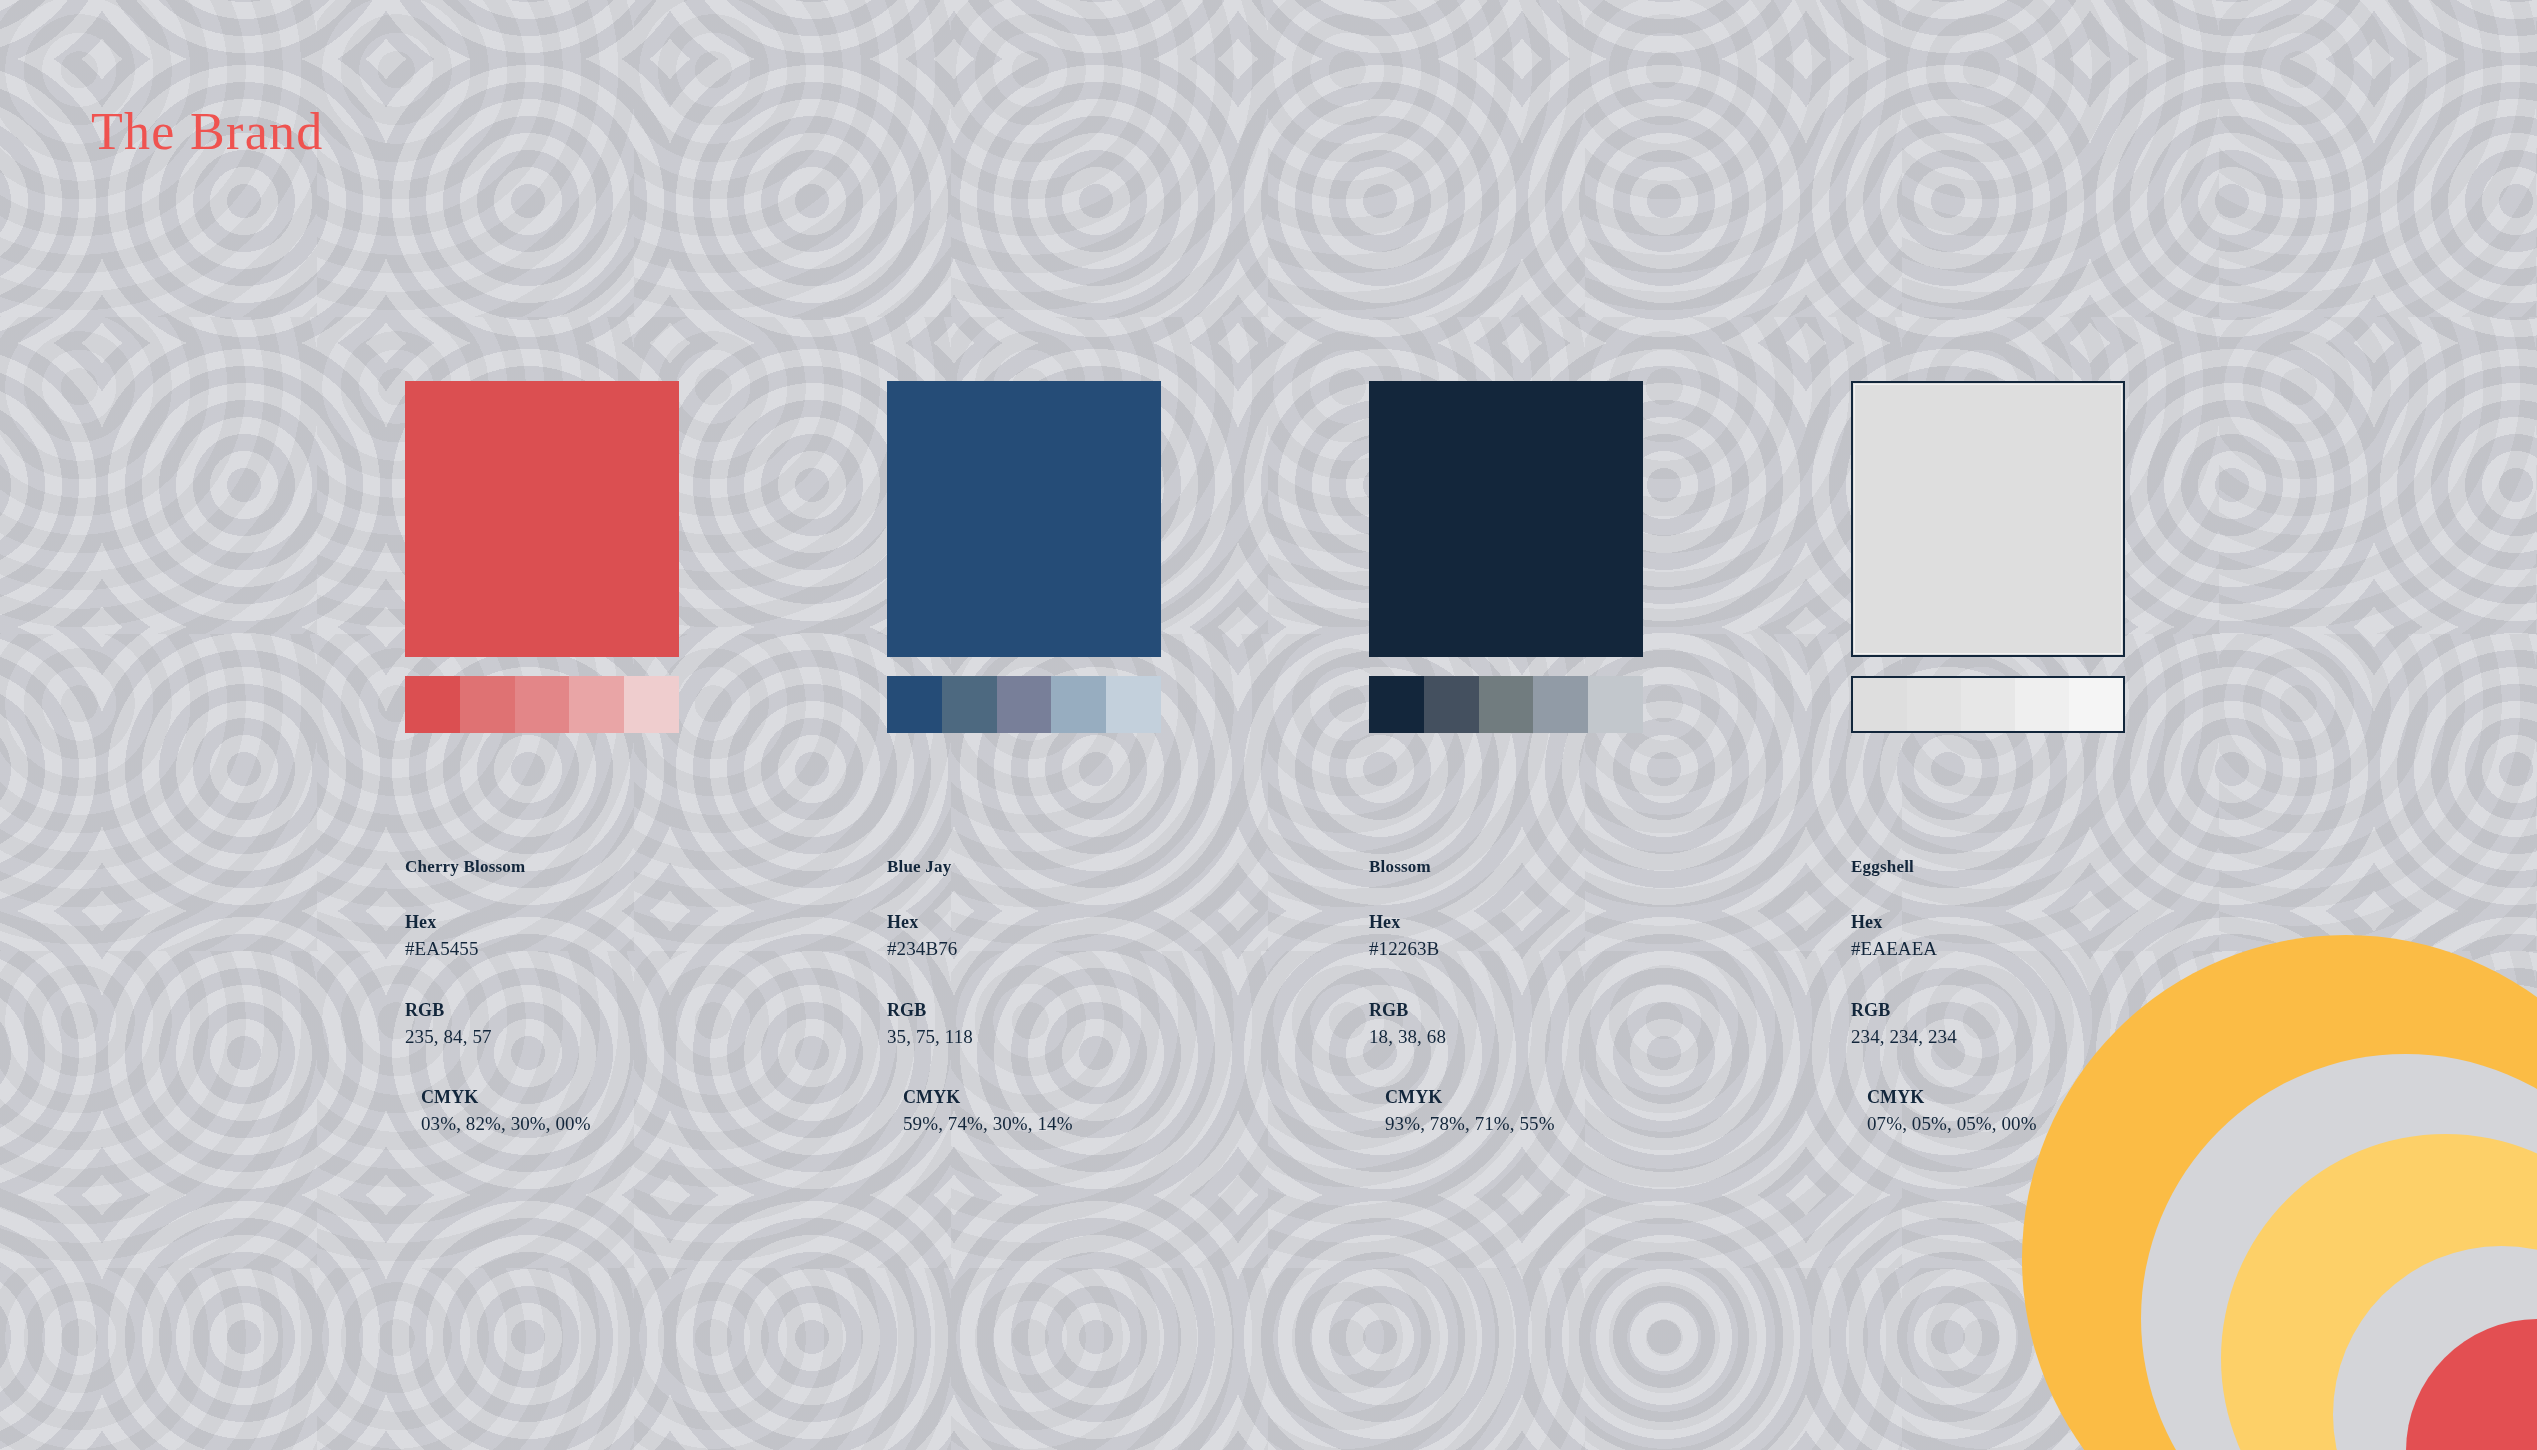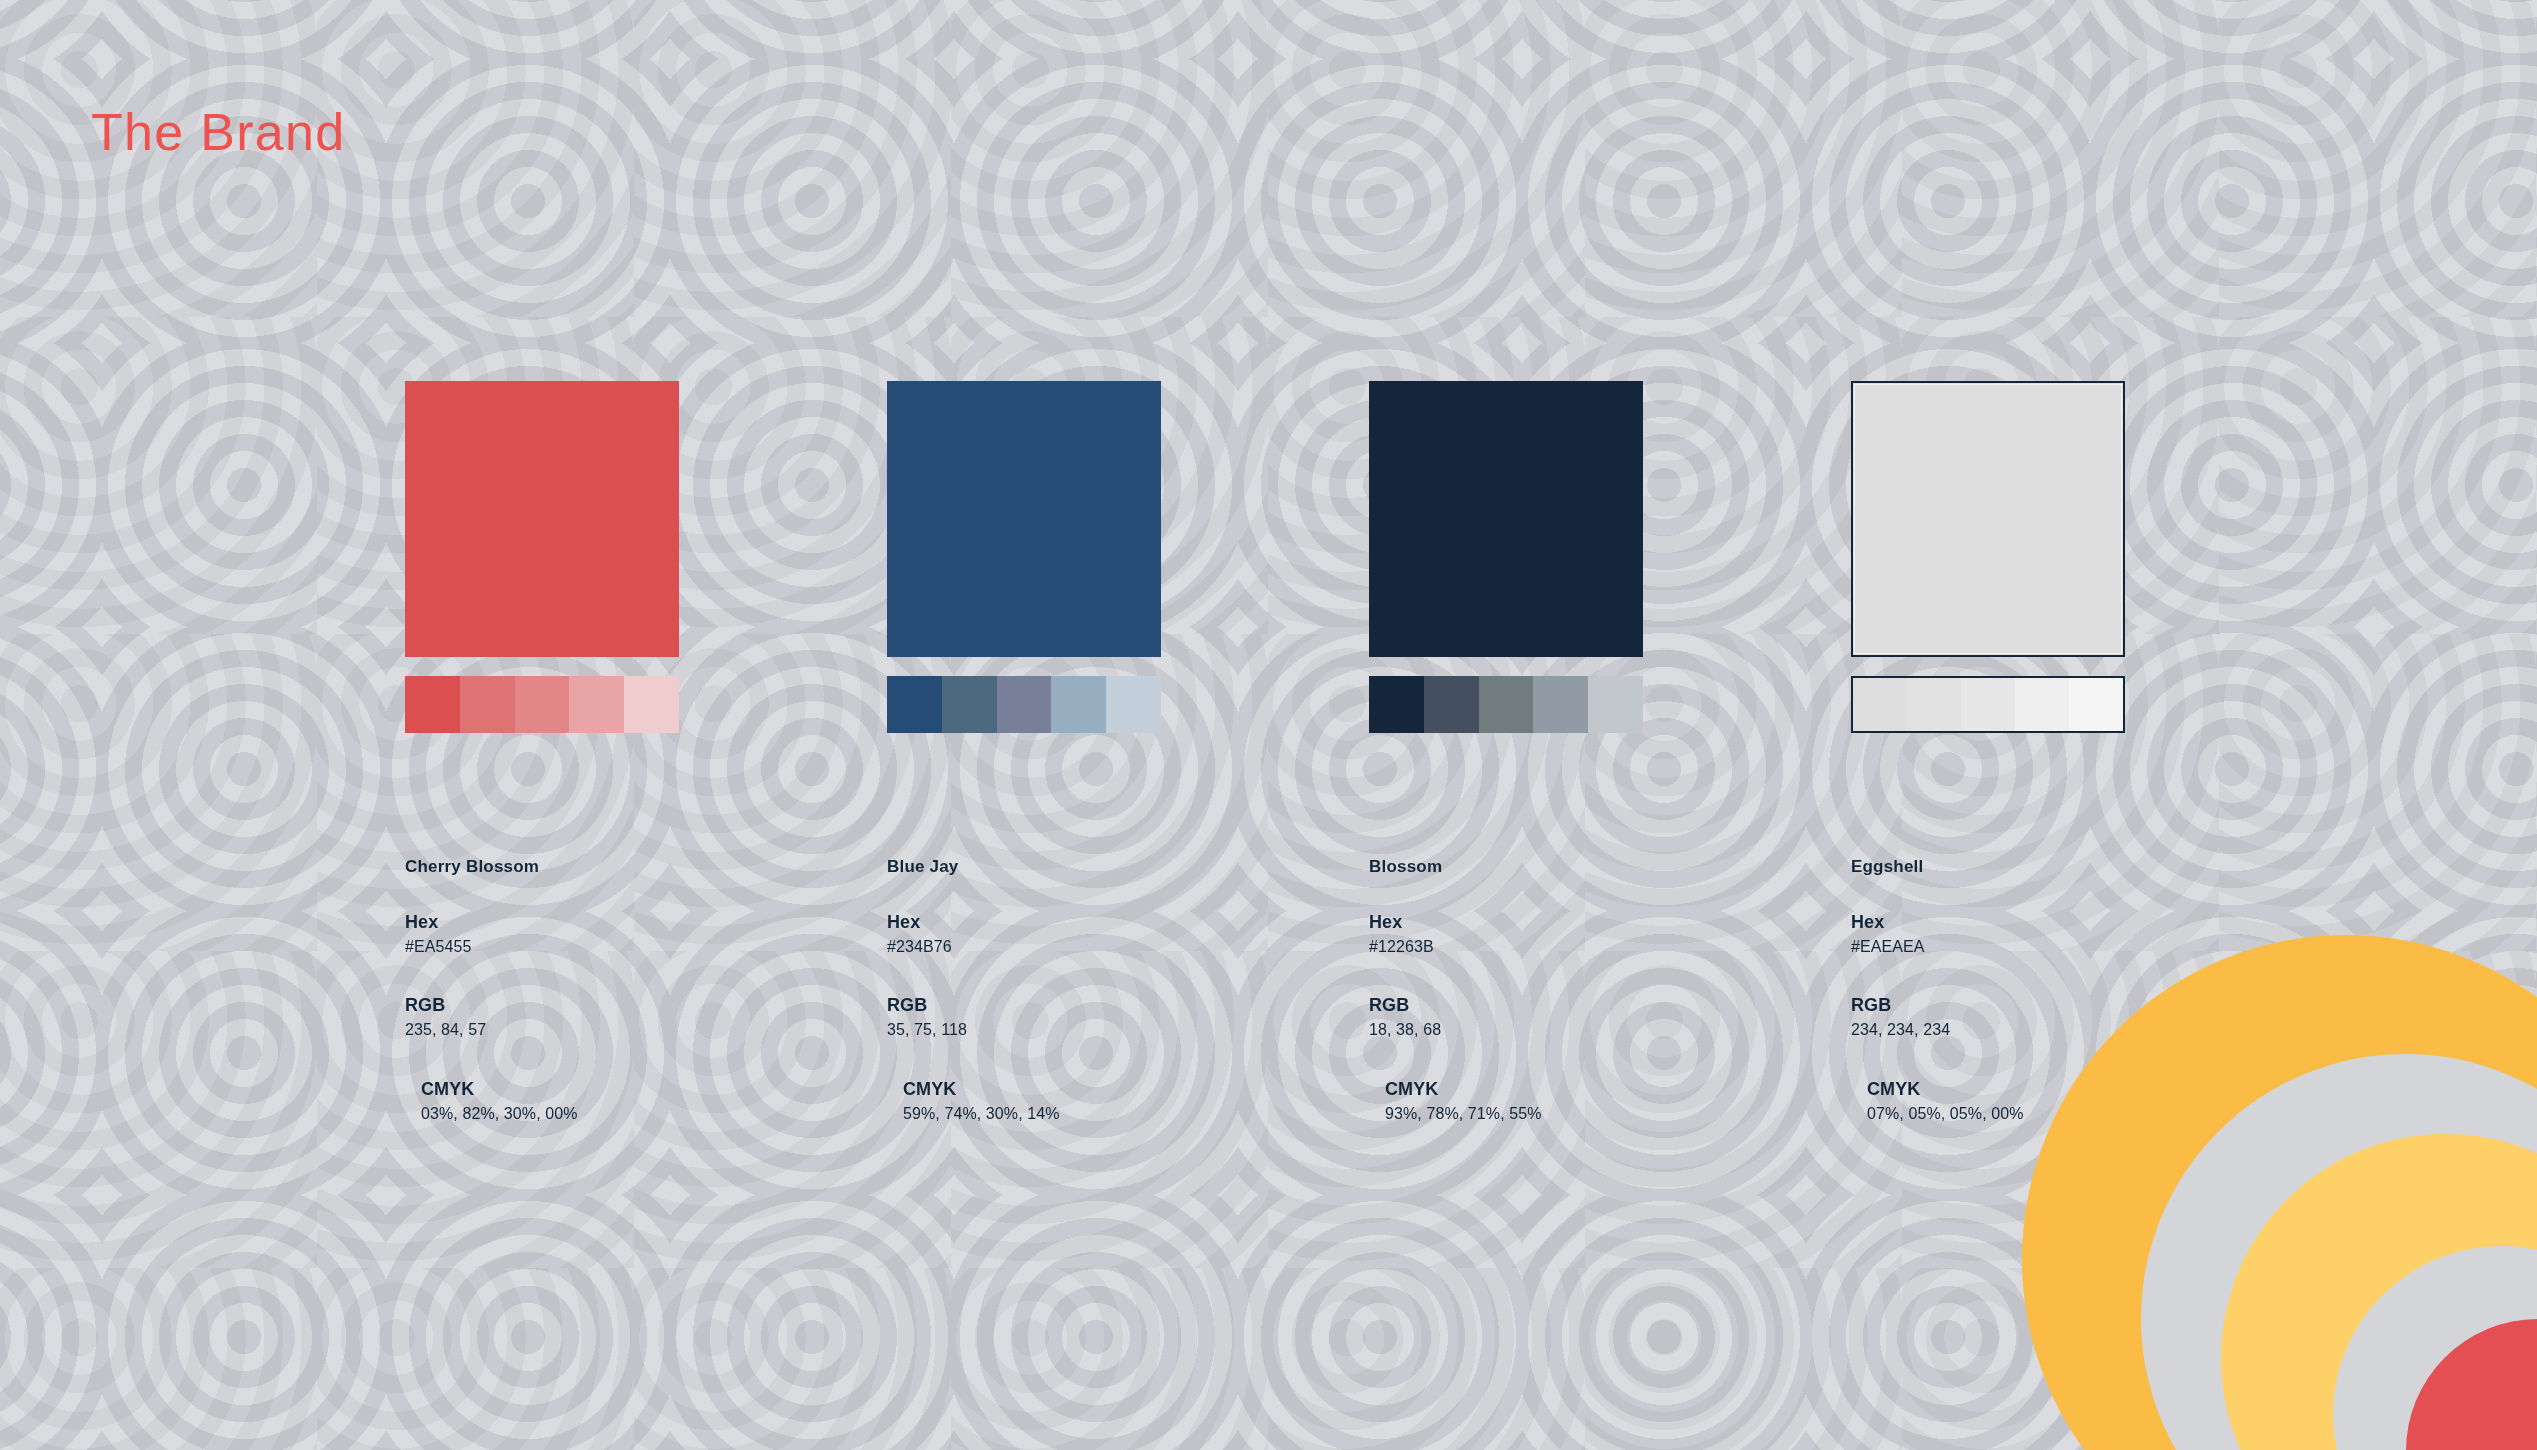--- a/index.html
+++ b/index.html
@@ -7,21 +7,21 @@
     padding: 0;
     background: #dcdde0;
   }
 
   #page {
     position: relative;
     width: 2538px;
     height: 1451px;
     background-color: #dbdce0;
     overflow: hidden;
-    font-family: Liberation Sans, sans-serif;
+    font-family: Liberation Serif, serif;
   }
 
   
   #bg-pattern {
     position: absolute;
     inset: 0;
     background-color: #dbdce0;
     background-image:
       repeating-radial-gradient(circle at 25% 22%,
         #d2d3d7 0 18.5px, #dcdde1 18.5px 37px),
@@ -127,21 +127,21 @@
   }
   .field-group { margin-bottom: 34px; }
   .field-group:last-child { margin-bottom: 0; margin-left: 16px; }
   .field-label {
     font-size: 18px;
     font-weight: 700;
     line-height: 1.45;
     letter-spacing: 0.1px;
   }
   .field-value {
-    font-size: 16px;
+    font-size: 19px;
     font-weight: 400;
     line-height: 1.45;
     letter-spacing: 0.1px;
     white-space: nowrap;
   }
 
   
   #corner-deco {
     position: absolute;
     right: 0;

